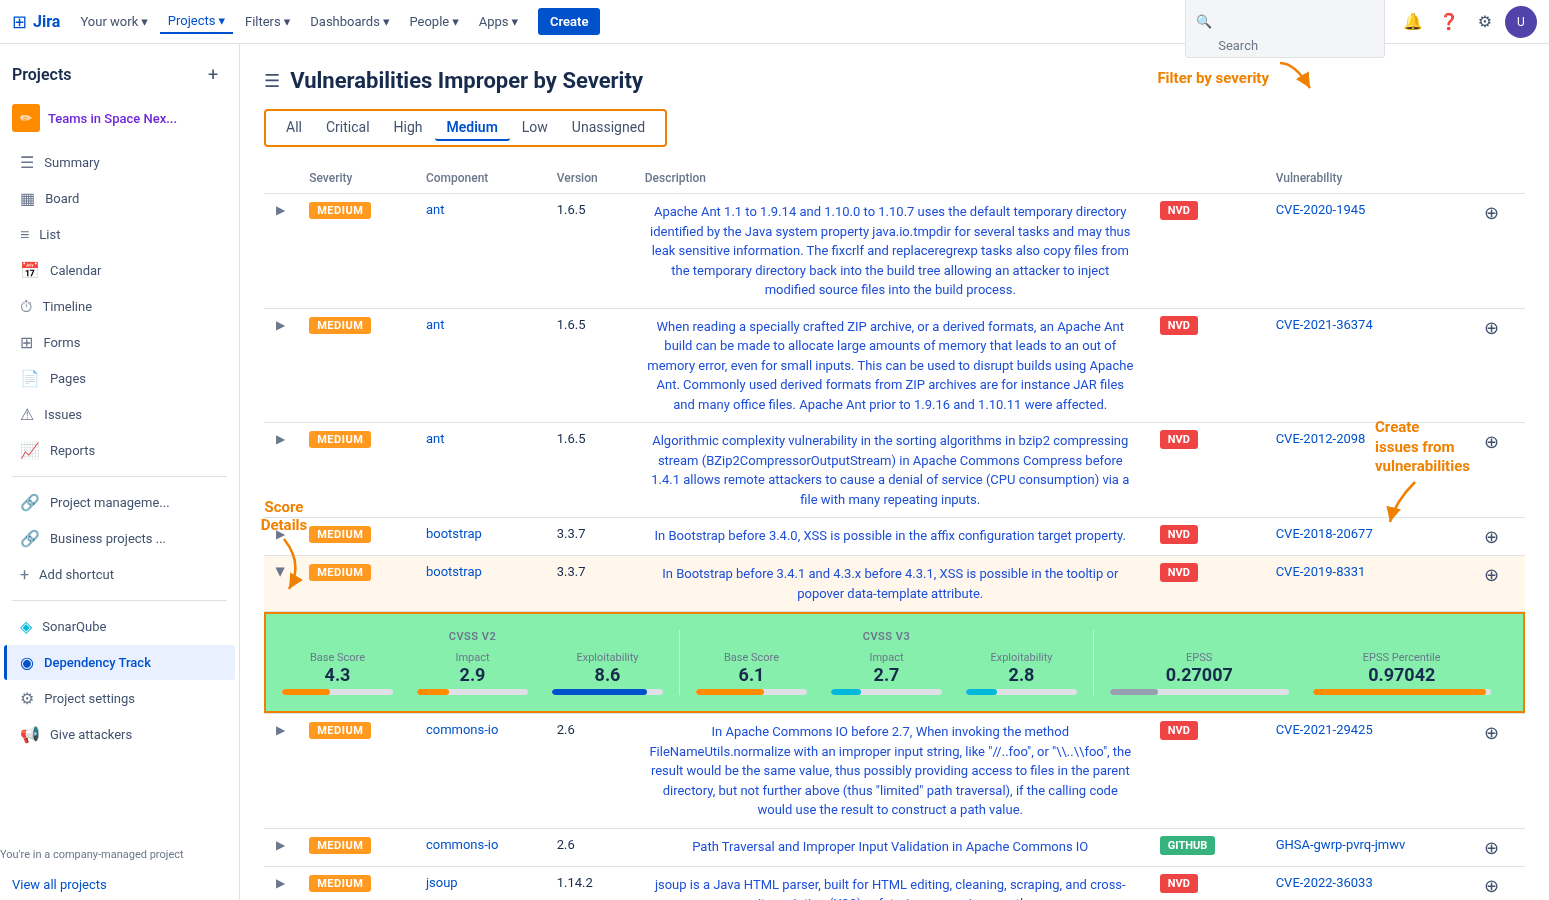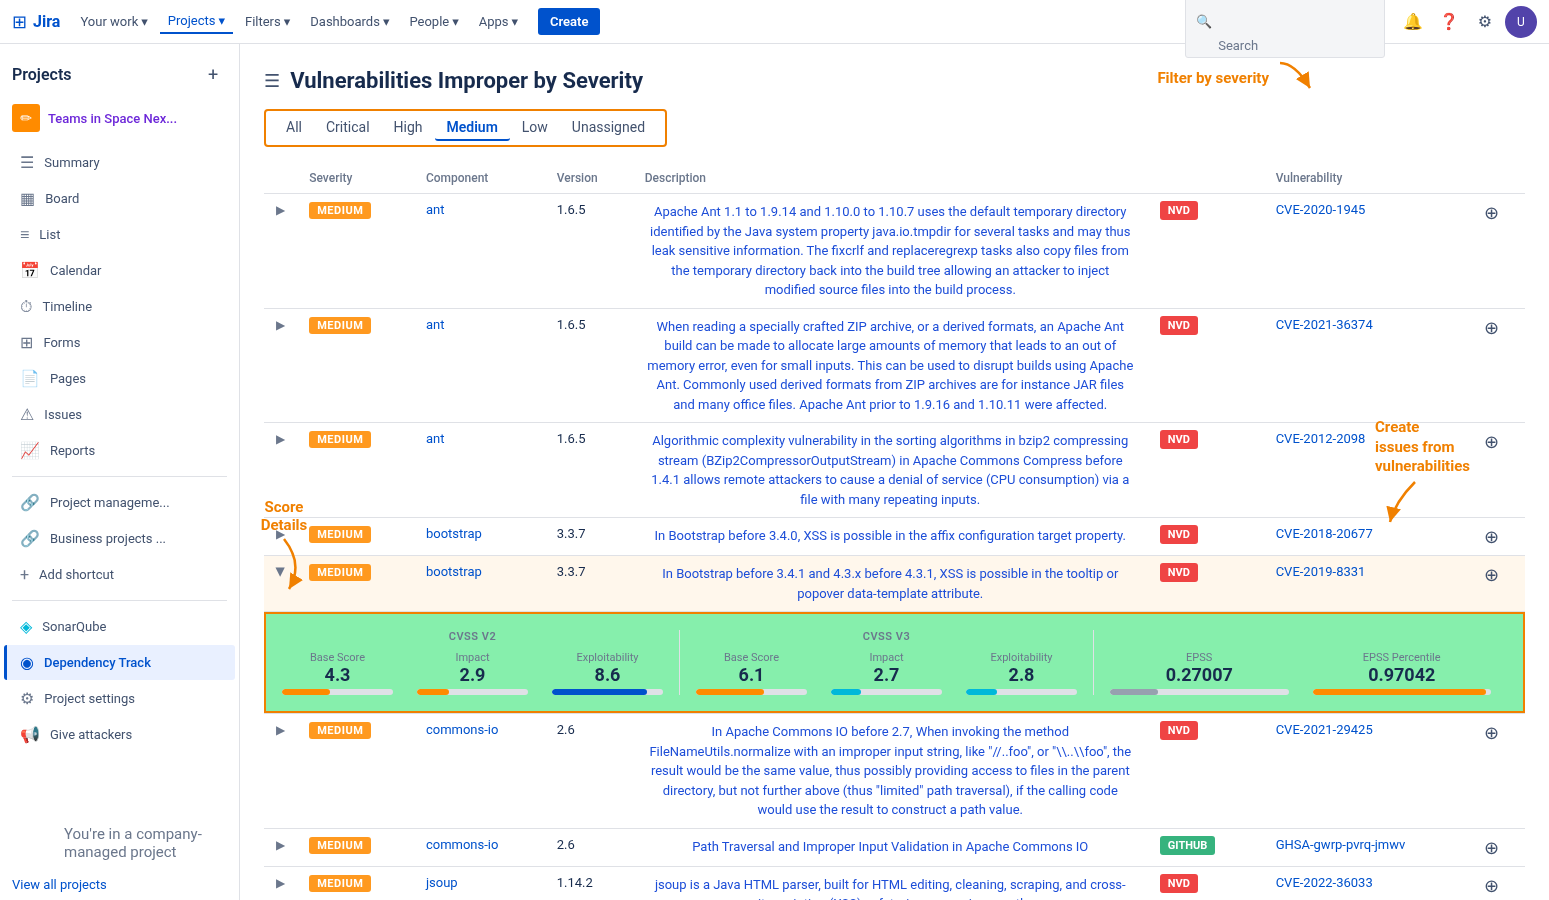--- a/index.html
+++ b/index.html
@@ -32,21 +32,21 @@
     .sidebar-add { width: 28px; height: 28px; border-radius: 3px; display: flex; align-items: center; justify-content: center; cursor: pointer; color: #42526e; font-size: 18px; }
     .sidebar-project { display: flex; align-items: center; gap: 8px; padding: 8px 12px; cursor: pointer; }
     .sidebar-project-icon { width: 28px; height: 28px; background: #ff8b00; border-radius: 3px; display: flex; align-items: center; justify-content: center; color: white; font-size: 14px; }
     .sidebar-project-name { font-size: 13px; color: #6d28d9; font-weight: 500; }
     .sidebar-nav { padding: 4px 0; }
     .sidebar-nav-item { display: flex; align-items: center; gap: 10px; padding: 8px 16px; cursor: pointer; color: #42526e; font-size: 13px; border-radius: 3px; margin: 1px 4px; }
     .sidebar-nav-item.active { background: #e9f0ff; color: #0052cc; font-weight: 500; }
     .sidebar-nav-item.active .sidebar-nav-icon { color: #0052cc; }
     .sidebar-nav-icon { font-size: 16px; color: #6b778c; }
     .sidebar-divider { height: 1px; background: #dfe1e6; margin: 8px 12px; }
-    .sidebar-footer { padding: 8px 28px; margin-top: auto; font-size: 15px; color: #6b778c; margin-left: 36px; }
+    .sidebar-footer { padding: 8px 0; margin-top: auto; font-size: 11px; color: #6b778c; }
     .sidebar-view-all { padding: 8px 12px; color: #0052cc; font-size: 13px; cursor: pointer; }
 
     
     .main { flex: 1; overflow-y: auto; padding: 24px; background: #fff; }
 
     
     .page-header { display: flex; align-items: center; gap: 10px; margin-bottom: 16px; }
     .page-header-icon { color: #42526e; font-size: 18px; }
     .page-header-title { font-size: 22px; font-weight: 700; color: #172b4d; }
 

